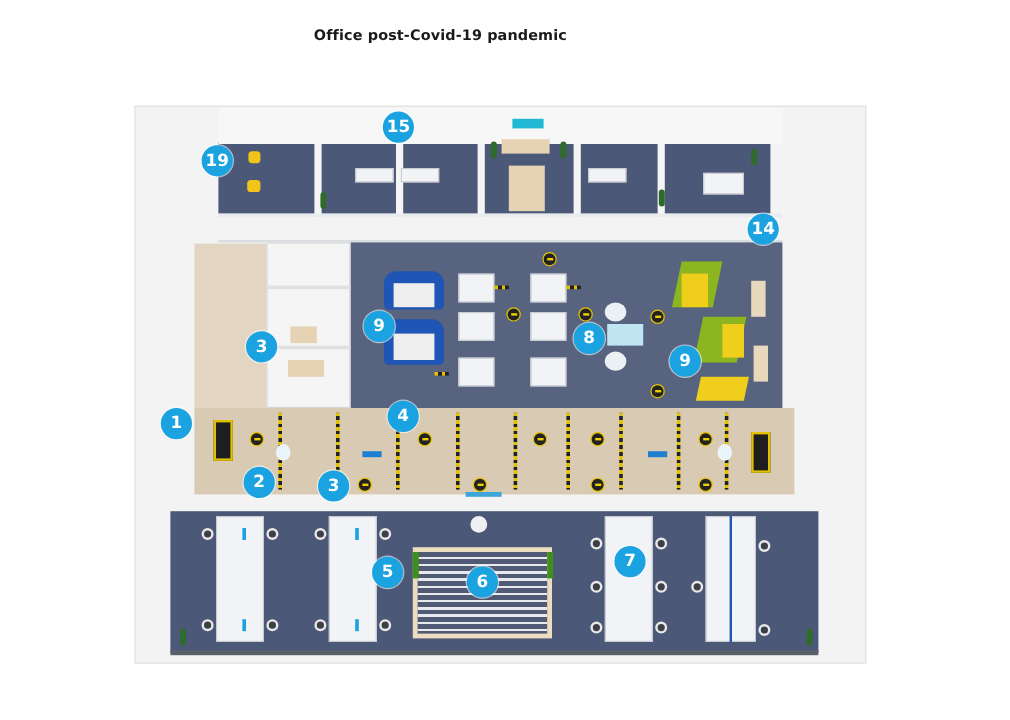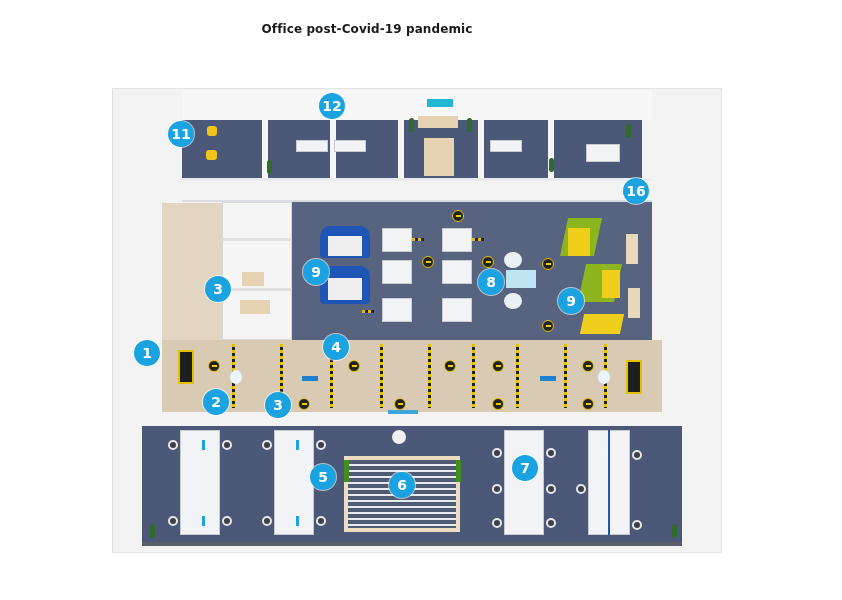--- a/index.html
+++ b/index.html
@@ -173,16 +173,16 @@
 <div class="marker" style="left:134px;top:340px;">1</div>
 <div class="marker" style="left:203px;top:389px;">2</div>
 <div class="marker" style="left:265px;top:392px;">3</div>
 <div class="marker" style="left:323px;top:334px;">4</div>
 <div class="marker" style="left:310px;top:464px;">5</div>
 <div class="marker" style="left:389px;top:472px;">6</div>
 <div class="marker" style="left:512px;top:455px;">7</div>
 <div class="marker" style="left:478px;top:269px;">8</div>
 <div class="marker" style="left:558px;top:288px;">9</div>
 <div class="marker" style="left:205px;top:276px;">3</div>
-<div class="marker" style="left:168px;top:121px;">11</div>
-<div class="marker" style="left:319px;top:93px;">12</div>
+<div class="marker" style="left:168px;top:121px;">19</div>
+<div class="marker" style="left:319px;top:93px;">15</div>
 <div class="marker" style="left:303px;top:259px;">9</div>
-<div class="marker" style="left:623px;top:178px;">16</div>
+<div class="marker" style="left:623px;top:178px;">14</div>
 
 </body></html>

